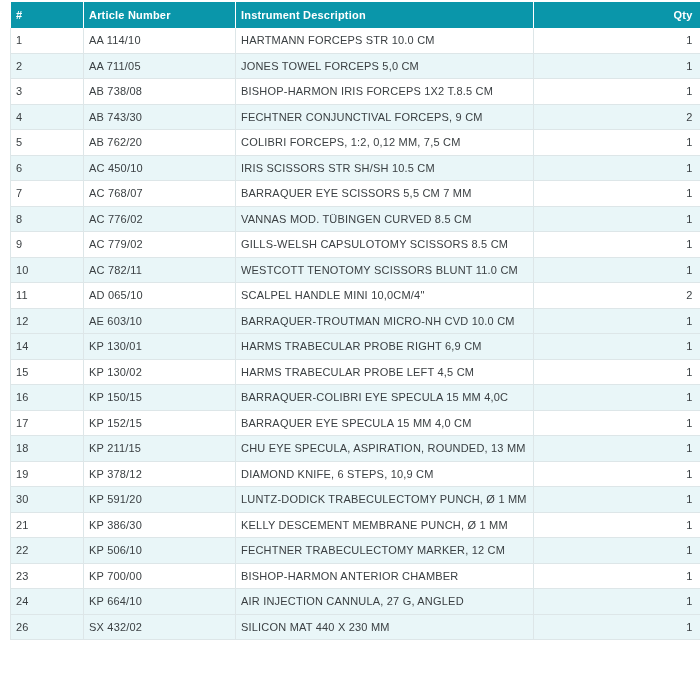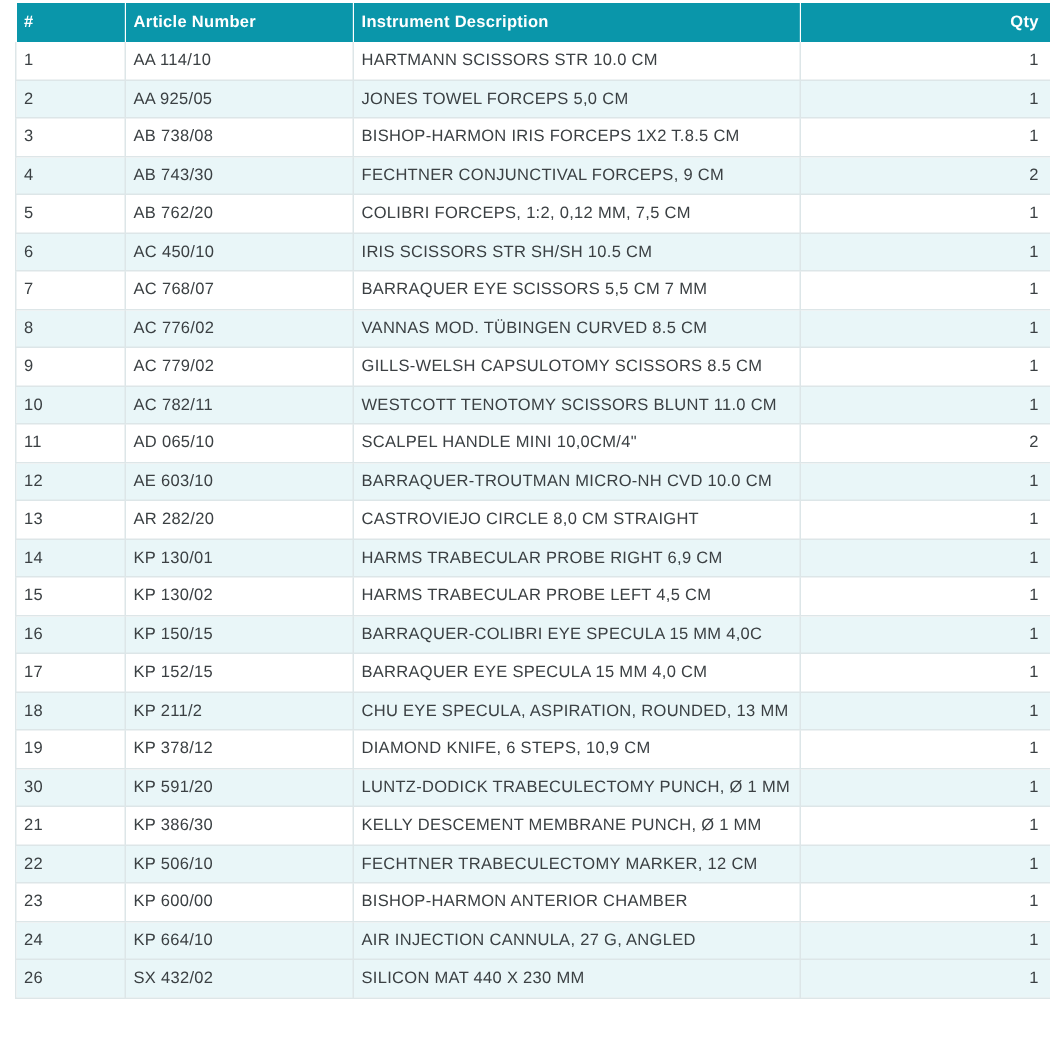--- a/index.html
+++ b/index.html
@@ -78,26 +78,26 @@
         <th>#</th>
         <th>Article Number</th>
         <th>Instrument Description</th>
         <th class="qty">Qty</th>
       </tr>
     </thead>
     <tbody>
         <tr>
           <td>1</td>
           <td>AA 114/10</td>
-          <td>HARTMANN SCISSORS STR 10.0 CM</td>
+          <td>HARTMANN FORCEPS STR 10.0 CM</td>
           <td class="qty">1</td>
         </tr>
         <tr class="alt">
           <td>2</td>
-          <td>AA 925/05</td>
+          <td>AA 711/05</td>
           <td>JONES TOWEL FORCEPS 5,0 CM</td>
           <td class="qty">1</td>
         </tr>
         <tr>
           <td>3</td>
           <td>AB 738/08</td>
           <td>BISHOP-HARMON IRIS FORCEPS 1X2 T.8.5 CM</td>
           <td class="qty">1</td>
         </tr>
         <tr class="alt">
@@ -147,26 +147,20 @@
           <td>AD 065/10</td>
           <td>SCALPEL HANDLE MINI 10,0CM/4"</td>
           <td class="qty">2</td>
         </tr>
         <tr class="alt">
           <td>12</td>
           <td>AE 603/10</td>
           <td>BARRAQUER-TROUTMAN MICRO-NH CVD 10.0 CM</td>
           <td class="qty">1</td>
         </tr>
-        <tr>
-          <td>13</td>
-          <td>AR 282/20</td>
-          <td>CASTROVIEJO CIRCLE 8,0 CM STRAIGHT</td>
-          <td class="qty">1</td>
-        </tr>
         <tr class="alt">
           <td>14</td>
           <td>KP 130/01</td>
           <td>HARMS TRABECULAR PROBE RIGHT 6,9 CM</td>
           <td class="qty">1</td>
         </tr>
         <tr>
           <td>15</td>
           <td>KP 130/02</td>
           <td>HARMS TRABECULAR PROBE LEFT 4,5 CM</td>
@@ -179,21 +173,21 @@
           <td class="qty">1</td>
         </tr>
         <tr>
           <td>17</td>
           <td>KP 152/15</td>
           <td>BARRAQUER EYE SPECULA 15 MM 4,0 CM</td>
           <td class="qty">1</td>
         </tr>
         <tr class="alt">
           <td>18</td>
-          <td>KP 211/2</td>
+          <td>KP 211/15</td>
           <td>CHU EYE SPECULA, ASPIRATION, ROUNDED, 13 MM</td>
           <td class="qty">1</td>
         </tr>
         <tr>
           <td>19</td>
           <td>KP 378/12</td>
           <td>DIAMOND KNIFE, 6 STEPS, 10,9 CM</td>
           <td class="qty">1</td>
         </tr>
         <tr class="alt">
@@ -209,21 +203,21 @@
           <td class="qty">1</td>
         </tr>
         <tr class="alt">
           <td>22</td>
           <td>KP 506/10</td>
           <td>FECHTNER TRABECULECTOMY MARKER, 12 CM</td>
           <td class="qty">1</td>
         </tr>
         <tr>
           <td>23</td>
-          <td>KP 600/00</td>
+          <td>KP 700/00</td>
           <td>BISHOP-HARMON ANTERIOR CHAMBER</td>
           <td class="qty">1</td>
         </tr>
         <tr class="alt">
           <td>24</td>
           <td>KP 664/10</td>
           <td>AIR INJECTION CANNULA, 27 G, ANGLED</td>
           <td class="qty">1</td>
         </tr>
         <tr class="alt">

